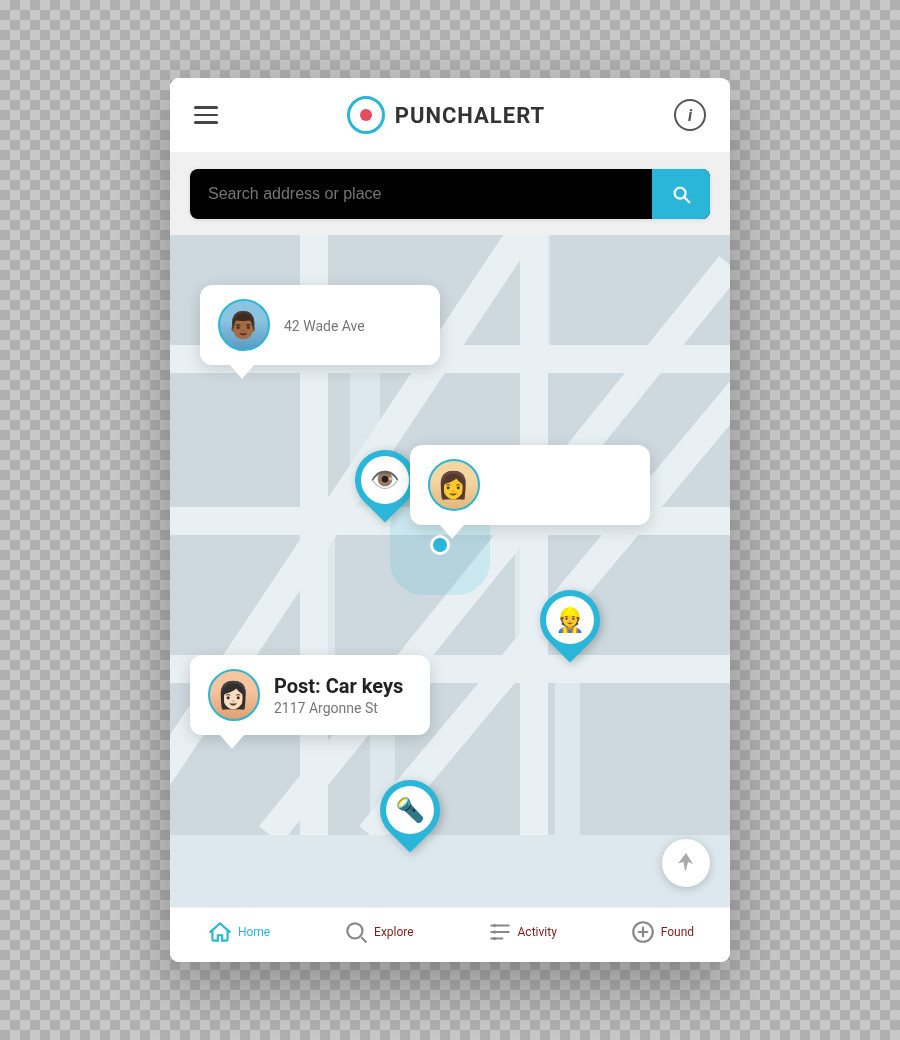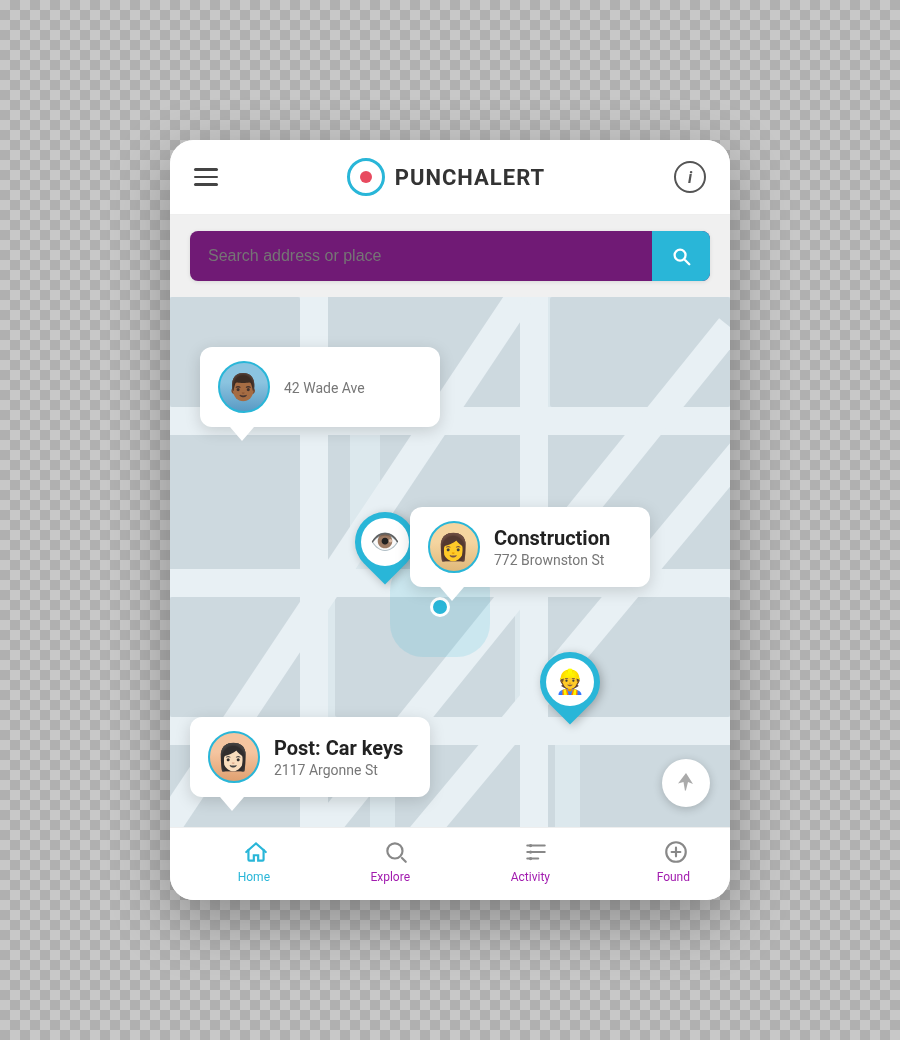--- a/index.html
+++ b/index.html
@@ -10,23 +10,23 @@
       display: flex;
       align-items: center;
       justify-content: center;
       font-family: -apple-system, BlinkMacSystemFont, 'Segoe UI', Roboto, sans-serif;
       background-image: repeating-conic-gradient(#b0b0b0 0% 25%, #c8c8c8 0% 50%);
       background-size: 20px 20px;
     }
 
     .phone {
       width: 560px;
-      height: 760px;
+      height: 884px;
       background: #fff;
-      border-radius: 24px;
+      border-radius: 9px;
       overflow: hidden;
       box-shadow: 0 20px 60px rgba(0,0,0,0.3);
       display: flex;
       flex-direction: column;
       position: relative;
     }
 
     
     .header {
       background: #fff;
@@ -102,21 +102,21 @@
     
     .search-bar-container {
       background: #f0f0f0;
       padding: 16px 20px;
       flex-shrink: 0;
     }
 
     .search-bar {
       display: flex;
       align-items: center;
-      background: #701a75;
+      background: #000000;
       border-radius: 8px;
       overflow: hidden;
       box-shadow: 0 1px 4px rgba(0,0,0,0.1);
     }
 
     .search-input {
       flex: 1;
       padding: 14px 18px;
       border: none;
       outline: none;
@@ -277,30 +277,29 @@
       display: flex;
       align-items: flex-start;
       justify-content: space-around;
       border-top: 1px solid #eee;
       flex-shrink: 0;
       z-index: 10;
     }
 
     .nav-item {
       display: flex;
-      flex-direction: column;
-      align-items: flex-end;
+      align-items: center;
       gap: 4px;
       cursor: pointer;
       min-width: 60px;
     }
 
     .nav-item-label {
       font-size: 12px;
-      color: #a21caf;
+      color: #7f1d1d;
     }
 
     .nav-item.active .nav-item-label {
       color: #29b6d8;
     }
 
     .nav-icon {
       width: 28px;
       height: 28px;
       display: flex;
@@ -433,24 +432,20 @@
     </div>
 
     <div class="pin" style="top: 215px; left: 215px;">
       <div class="pin-bubble">
         <div class="pin-bubble-inner">👁️</div>
       </div>
     </div>
 
     <div class="map-card" style="top: 210px; left: 240px;">
       <div class="card-avatar avatar-woman">👩</div>
-      <div class="card-info">
-        <div class="card-title">Construction</div>
-        <div class="card-address">772 Brownston St</div>
-      </div>
     </div>
 
     <div class="pin" style="top: 355px; left: 400px;">
       <div class="pin-bubble">
         <div class="pin-bubble-inner">👷</div>
       </div>
     </div>
 
     <div class="current-loc" style="top: 310px; left: 270px; transform: translate(-50%,-50%);"></div>
 

